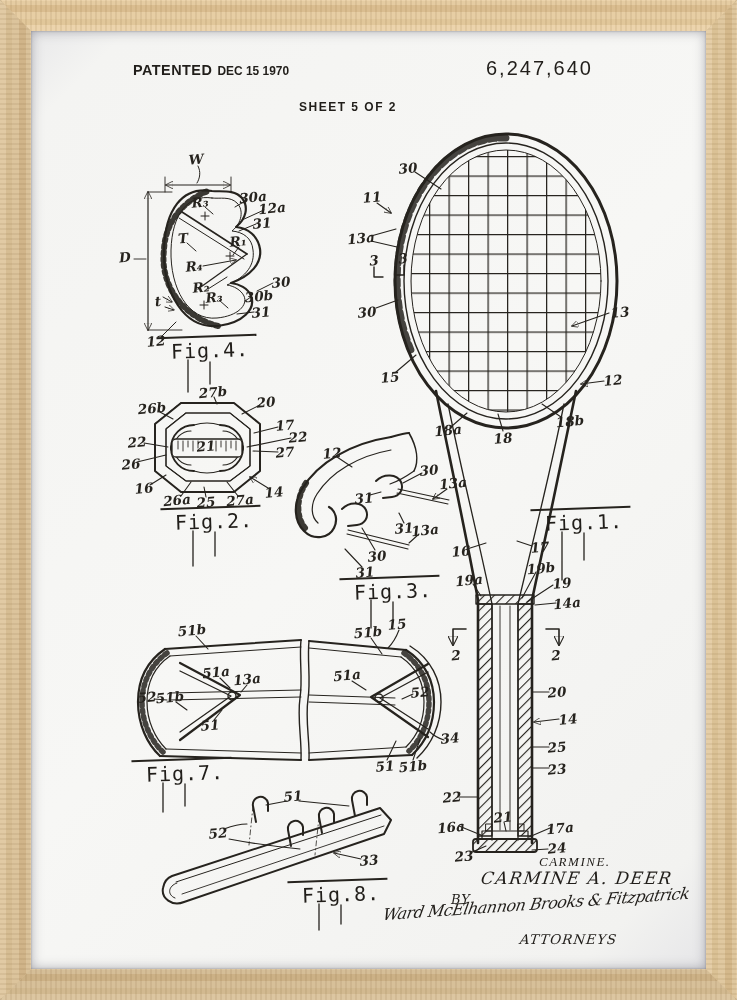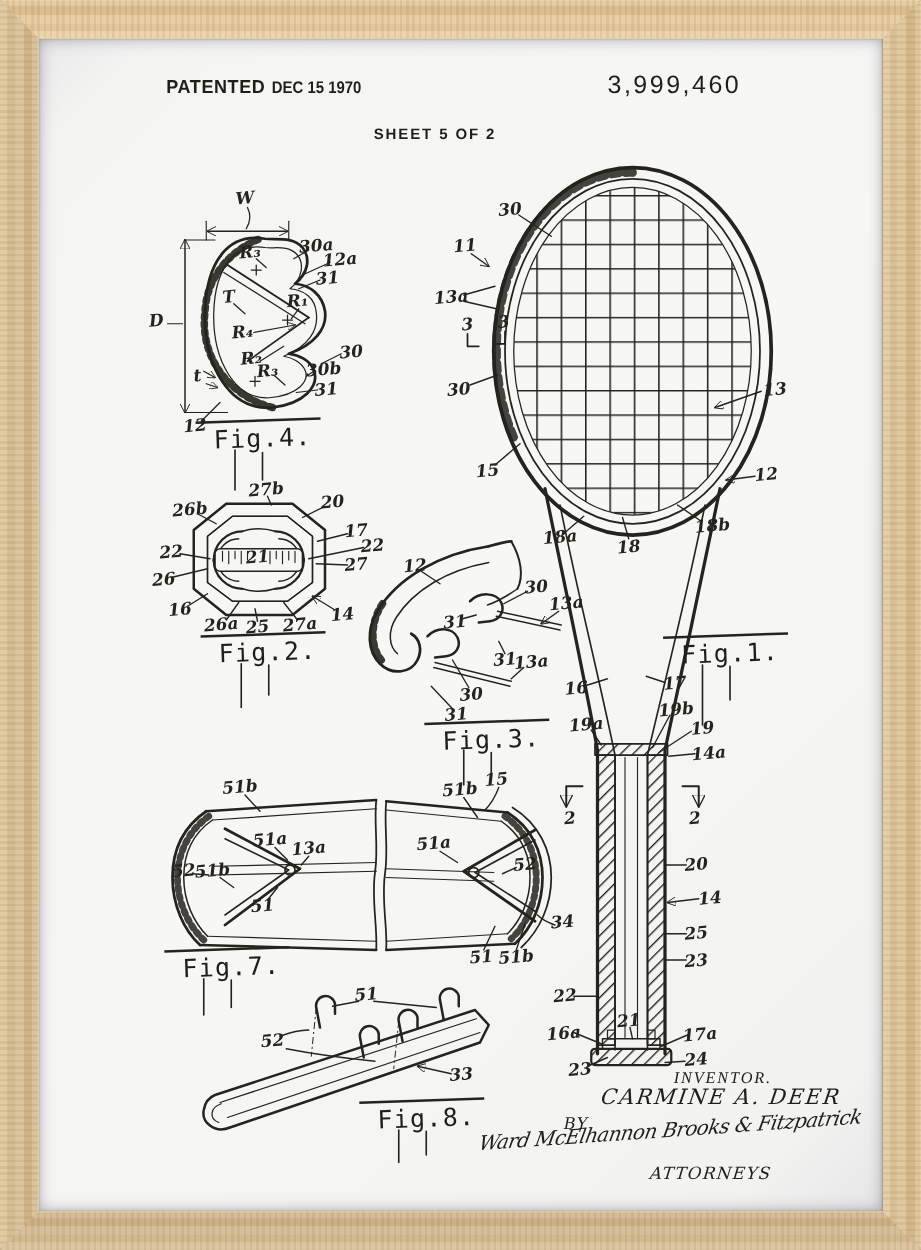--- a/index.html
+++ b/index.html
@@ -282,31 +282,31 @@
       <path d="M 193 531 V 566 M 215 532 V 556"></path>
       <path d="M 371 600 V 628 M 393 602 V 622"></path>
       <path d="M 562 532 V 580 M 584 533 V 560"></path>
       <path d="M 163 783 V 812 M 185 784 V 806"></path>
       <path d="M 319 904 V 930 M 341 905 V 924"></path>
     </g>
   </svg>
 
   <div class="labels">
     <span class="t patented"><span>PATENTED</span><span class="date">DEC 15 1970</span></span>
-    <span class="t patnum">3,999,460</span>
+    <span class="t patnum">6,247,640</span>
     <span class="t sheet">SHEET 5 OF 2</span>
 
     <span class="figcap" style="left:207px;top:349px">Fig.4.</span>
     <span class="figcap" style="left:211px;top:520px">Fig.2.</span>
     <span class="figcap" style="left:390px;top:590px">Fig.3.</span>
     <span class="figcap" style="left:581px;top:521px">Fig.1.</span>
     <span class="figcap" style="left:182px;top:772px">Fig.7.</span>
     <span class="figcap" style="left:338px;top:893px">Fig.8.</span>
 
-    <span class="t inventor">INVENTOR.</span>
+    <span class="t inventor">CARMINE.</span>
     <span class="t invname">CARMINE A. DEER</span>
     <span class="t byline">BY</span>
     <span class="t signature">Ward McElhannon Brooks &amp; Fitzpatrick</span>
     <span class="t attorneys">ATTORNEYS</span>
 
     <span id="ref-host"><span class="ref" style="left: 408px; top: 168px;">30</span><span class="ref" style="left: 372px; top: 197px;">11</span><span class="ref" style="left: 361px; top: 238px;">13a</span><span class="ref" style="left: 374px; top: 260px;">3</span><span class="ref" style="left: 403px; top: 258px;">3</span><span class="ref" style="left: 367px; top: 312px;">30</span><span class="ref" style="left: 620px; top: 312px;">13</span><span class="ref" style="left: 390px; top: 377px;">15</span><span class="ref" style="left: 613px; top: 380px;">12</span><span class="ref" style="left: 448px; top: 430px;">18a</span><span class="ref" style="left: 503px; top: 438px;">18</span><span class="ref" style="left: 570px; top: 421px;">18b</span><span class="ref" style="left: 461px; top: 551px;">16</span><span class="ref" style="left: 540px; top: 547px;">17</span><span class="ref" style="left: 469px; top: 580px;">19a</span><span class="ref" style="left: 541px; top: 568px;">19b</span><span class="ref" style="left: 562px; top: 583px;">19</span><span class="ref" style="left: 567px; top: 603px;">14a</span><span class="ref" style="left: 456px; top: 655px;">2</span><span class="ref" style="left: 556px; top: 655px;">2</span><span class="ref" style="left: 557px; top: 692px;">20</span><span class="ref" style="left: 568px; top: 719px;">14</span><span class="ref" style="left: 557px; top: 747px;">25</span><span class="ref" style="left: 557px; top: 769px;">23</span><span class="ref" style="left: 452px; top: 797px;">22</span><span class="ref" style="left: 451px; top: 827px;">16a</span><span class="ref" style="left: 503px; top: 817px;">21</span><span class="ref" style="left: 560px; top: 828px;">17a</span><span class="ref" style="left: 464px; top: 856px;">23</span><span class="ref" style="left: 557px; top: 848px;">24</span><span class="ref" style="left: 213px; top: 392px;">27b</span><span class="ref" style="left: 152px; top: 408px;">26b</span><span class="ref" style="left: 137px; top: 442px;">22</span><span class="ref" style="left: 131px; top: 464px;">26</span><span class="ref" style="left: 144px; top: 488px;">16</span><span class="ref" style="left: 177px; top: 500px;">26a</span><span class="ref" style="left: 206px; top: 502px;">25</span><span class="ref" style="left: 240px; top: 500px;">27a</span><span class="ref" style="left: 266px; top: 402px;">20</span><span class="ref" style="left: 285px; top: 425px;">17</span><span class="ref" style="left: 298px; top: 437px;">22</span><span class="ref" style="left: 285px; top: 452px;">27</span><span class="ref" style="left: 274px; top: 492px;">14</span><span class="ref" style="left: 206px; top: 446px;">21</span><span class="ref" style="left: 332px; top: 453px;">12</span><span class="ref" style="left: 429px; top: 470px;">30</span><span class="ref" style="left: 453px; top: 483px;">13a</span><span class="ref" style="left: 364px; top: 498px;">31</span><span class="ref" style="left: 404px; top: 528px;">31</span><span class="ref" style="left: 425px; top: 530px;">13a</span><span class="ref" style="left: 377px; top: 556px;">30</span><span class="ref" style="left: 365px; top: 572px;">31</span><span class="ref" style="left: 196px; top: 159px;">W</span><span class="ref" style="left: 125px; top: 257px;">D</span><span class="ref" style="left: 183px; top: 238px;">T</span><span class="ref" style="left: 238px; top: 241px;">R₁</span><span class="ref" style="left: 194px; top: 266px;">R₄</span><span class="ref" style="left: 201px; top: 287px;">R₂</span><span class="ref" style="left: 214px; top: 297px;">R₃</span><span class="ref" style="left: 200px; top: 202px;">R₃</span><span class="ref" style="left: 158px; top: 301px;">t</span><span class="ref" style="left: 156px; top: 341px;">12</span><span class="ref" style="left: 253px; top: 197px;">30a</span><span class="ref" style="left: 272px; top: 208px;">12a</span><span class="ref" style="left: 262px; top: 223px;">31</span><span class="ref" style="left: 281px; top: 282px;">30</span><span class="ref" style="left: 259px; top: 296px;">30b</span><span class="ref" style="left: 261px; top: 312px;">31</span><span class="ref" style="left: 192px; top: 630px;">51b</span><span class="ref" style="left: 216px; top: 672px;">51a</span><span class="ref" style="left: 247px; top: 679px;">13a</span><span class="ref" style="left: 147px; top: 697px;">52</span><span class="ref" style="left: 170px; top: 697px;">51b</span><span class="ref" style="left: 210px; top: 725px;">51</span><span class="ref" style="left: 368px; top: 632px;">51b</span><span class="ref" style="left: 397px; top: 624px;">15</span><span class="ref" style="left: 347px; top: 675px;">51a</span><span class="ref" style="left: 420px; top: 692px;">52</span><span class="ref" style="left: 385px; top: 766px;">51</span><span class="ref" style="left: 413px; top: 766px;">51b</span><span class="ref" style="left: 450px; top: 738px;">34</span><span class="ref" style="left: 293px; top: 796px;">51</span><span class="ref" style="left: 218px; top: 833px;">52</span><span class="ref" style="left: 369px; top: 860px;">33</span></span>
   </div>
 
   <div class="fpiece grain-h f-top"></div>
   <div class="fpiece grain-h f-bottom"></div>

